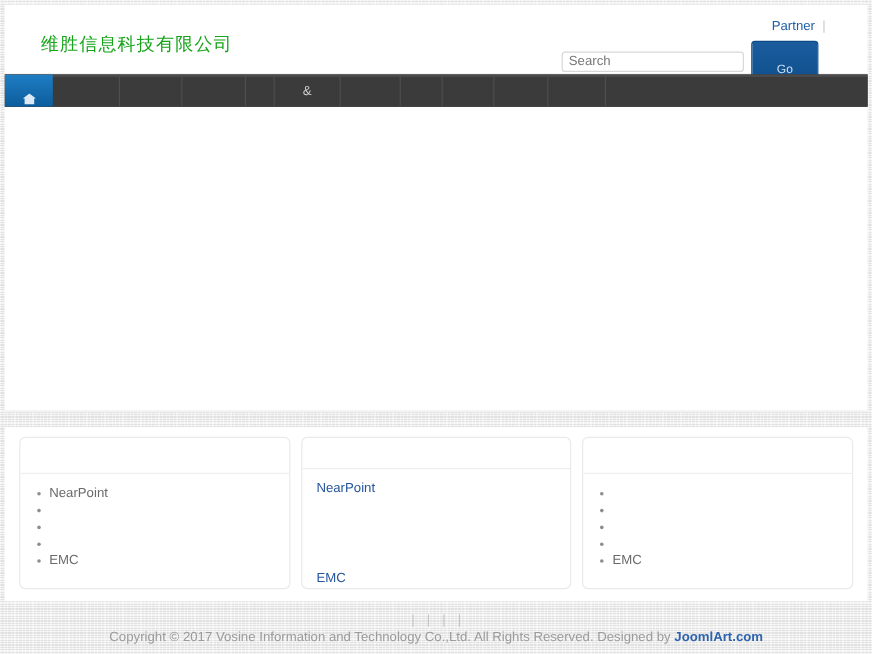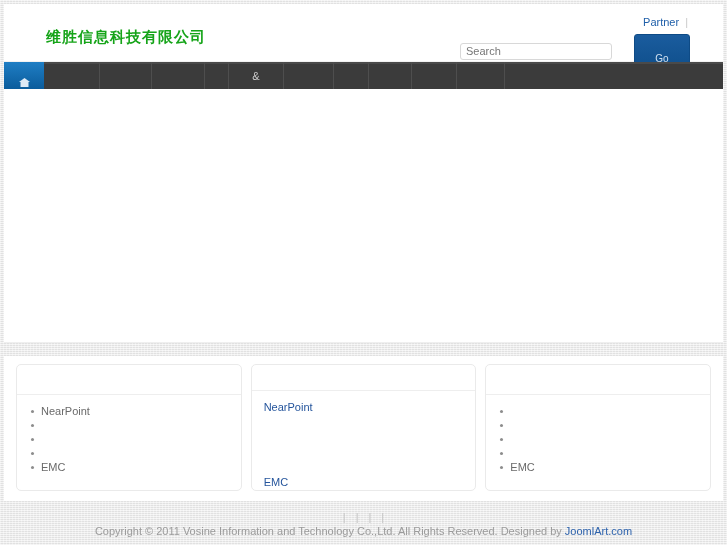--- a/index.html
+++ b/index.html
@@ -40,25 +40,25 @@
     display: flex;
     align-items: flex-end;
     height: 42px;
   }
   .logo-mark {
     position: relative;
     width: 112px; height: 38px;
   }
   .logo-svg { display:block; }
   .logo-cn {
-    margin-left: 24px;
+    margin-left: 12px;
     margin-bottom: 7px;
     font-family: "DejaVu Sans", sans-serif;
     font-size: 15px;
-    font-weight: 700;
+    font-weight: 400;
     color: #16a419;
     letter-spacing: 1px;
     white-space: nowrap;
     text-align: center;
   }
 
   .header-right {
     position: absolute;
     right: 33px; top: 11px;
     width: 230px;
@@ -75,21 +75,21 @@
     color: #1f5fa9;
     text-decoration: none;
     cursor: pointer;
   }
   .lang-sep {
     color: #c9c9c9;
     margin: 0 2px 0 6px;
   }
   .search-row {
     display: flex;
-    justify-content: space-between;
+    justify-content: center;
     align-items: center;
     gap: 6px;
   }
   .search-input {
     width: 152px;
     height: 17px;
     border: 1px solid #d8d8d8;
     border-radius: 3px;
     background: #fff;
     font-family: "Liberation Sans", sans-serif;
@@ -260,21 +260,21 @@
   }
   .footer-copy {
     margin-top: 3px;
     font-size: 11px;
     color: #9b9b9b;
     white-space: nowrap;
   }
   .footer-copy a {
     color: #2e63ad;
     text-decoration: none;
-    font-weight: normal;
+    font-weight: bold;
     cursor: pointer;
   }
 </style>
 </head>
 <body>
 
 <div class="page-wrap">
 
   <div class="header">
 
@@ -379,15 +379,15 @@
     </div>
 
   </div>
 </div>
 
 <div class="footer">
   <div class="footer-nav">
     <a href="#"></a><span class="pipe">|</span><a href="#"></a><span class="pipe">|</span><a href="#"></a><span class="pipe">|</span><a href="#"></a><span class="pipe">|</span><a href="#"></a>
   </div>
   <div class="footer-copy">
-    <span>Copyright © 2011 Vosine Information and Technology Co.,Ltd. All Rights Reserved. Designed by </span><a href="#">JoomlArt.com</a>
+    <span>Copyright © 2017 Vosine Information and Technology Co.,Ltd. All Rights Reserved. Designed by </span><a href="#">JoomlArt.com</a>
   </div>
 </div>
 
 </body></html>

